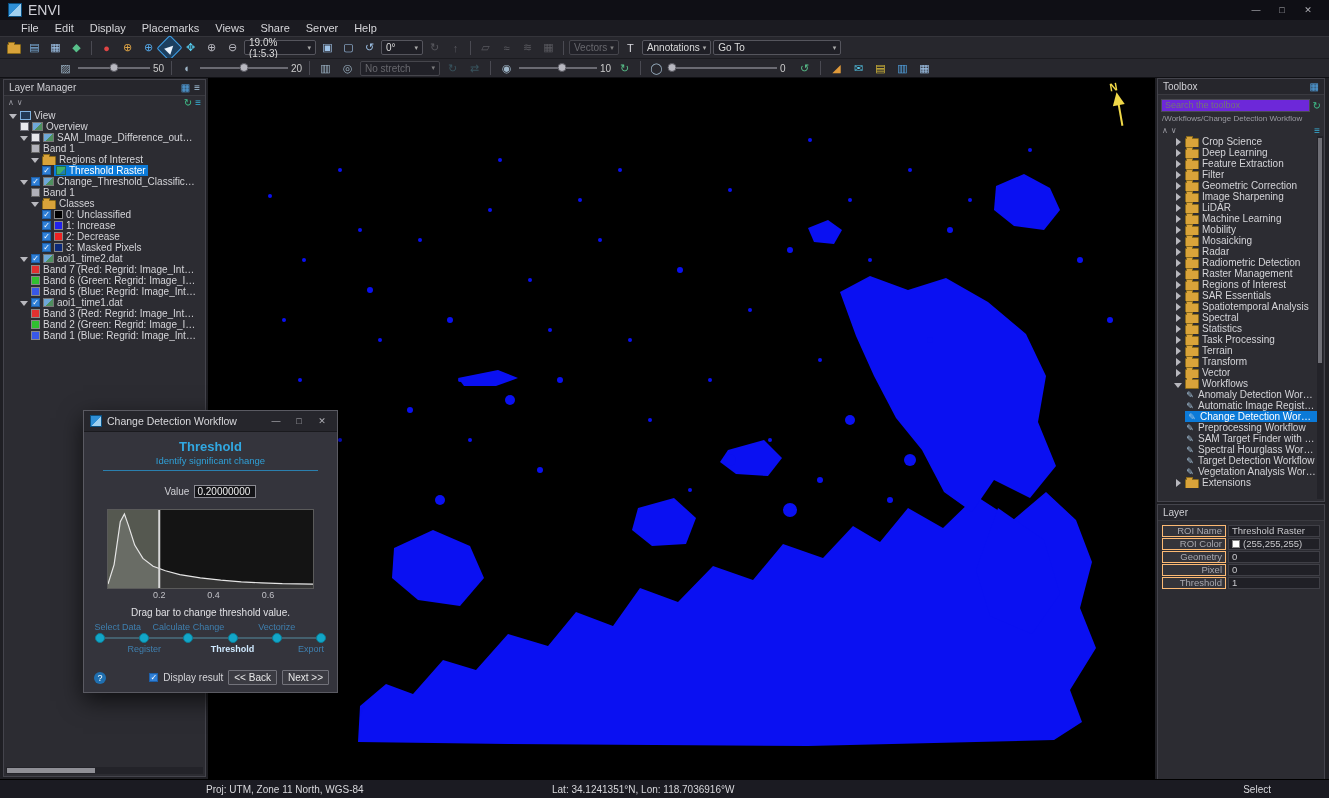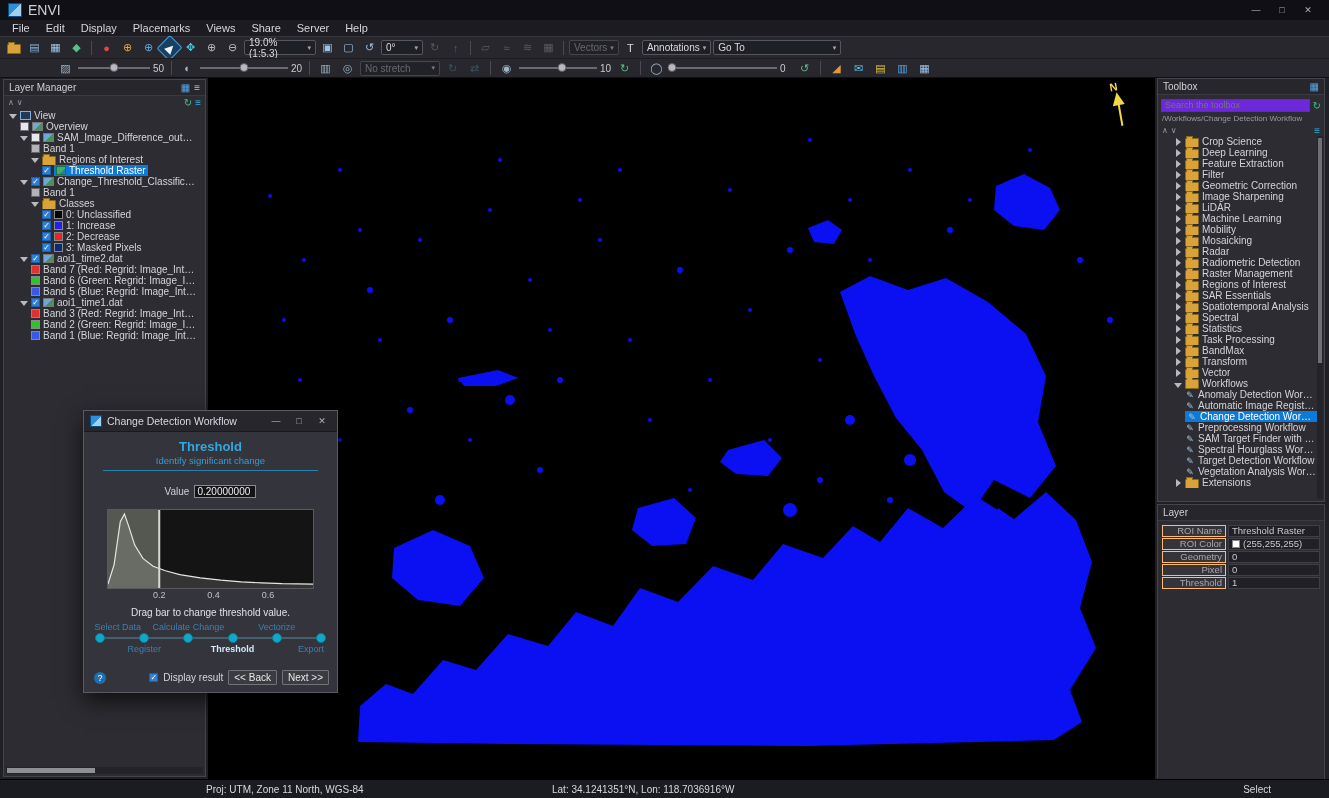--- a/index.html
+++ b/index.html
@@ -4,21 +4,21 @@
 <style>
   html,body{margin:0;padding:0}
   body{position:relative;width:1329px;height:798px;background:#1f1f24;font-family:"Liberation Sans",sans-serif;color:#ddd;overflow:hidden;font-size:11px}
   .abs{position:absolute}
   
   #titlebar{left:0;top:0;width:1329px;height:20px;background:#0f0f15;display:flex;align-items:center;gap:6px;padding:0 8px;box-sizing:border-box}
   #titlebar .logo{width:12px;height:12px;background:linear-gradient(135deg,#2f8fd6 50%,#9fd0f0 50%);border:1px solid #0a4f80}
   #titlebar .wtitle{font-size:14px;color:#cfcfd6}
   #titlebar .sp{flex:1}
   .wctl{width:26px;text-align:center;color:#aeaeb4;font-size:9px;cursor:default}
-  #menubar{left:0;top:20px;width:1329px;height:16px;background:#1b1b21;display:flex;align-items:center;padding-left:4px;box-sizing:border-box}
+  #menubar{left:0;top:20px;width:1329px;height:16px;background:#1b1b21;display:flex;align-items:center;padding-left:13px;box-sizing:border-box}
   .mitem{padding:0 8px;font-size:11px;color:#d6d6da}
   #tb1{left:0;top:36px;width:1329px;height:22px;background:#27272d;border-top:1px solid #34343a;display:flex;align-items:center;gap:2px;padding-left:4px;box-sizing:border-box}
   #tb2{left:0;top:58px;width:1329px;height:20px;background:#27272d;border-top:1px solid #1b1b20;border-bottom:1px solid #101014;display:flex;align-items:center;gap:3px;padding-left:56px;box-sizing:border-box}
   .tbi{width:17px;height:16px;display:flex;align-items:center;justify-content:center;font-size:11px;border:1px solid transparent;border-radius:2px;flex:none}
   .tbi.dis{opacity:.42}
   .tbi.sel{background:#1c3f5f;border-color:#3fa0e8}
   .fold{width:12px;height:8px;background:#d9a33a;border:1px solid #8a6a1a;border-radius:1px;position:relative;margin-top:2px}
   .fold::before{content:"";position:absolute;top:-3px;left:0;width:5px;height:2px;background:#d9a33a;border:1px solid #8a6a1a;border-bottom:none}
   .tbc{height:15px;display:flex;align-items:center;gap:3px;background:#1f1f26;border:1px solid #55555d;padding:0 4px;font-size:10px;color:#ddd;border-radius:2px;flex:none;box-sizing:border-box}
   .tbc .car{font-size:7px;color:#aaa}
@@ -611,21 +611,21 @@
         <span class="exp closed"></span>
         <span class="hl">
           <span class="fold"></span>
           <span class="lbl">Task Processing</span>
         </span>
       </div>
       <div class="trow" style="padding-left: 14px;">
         <span class="exp closed"></span>
         <span class="hl">
           <span class="fold"></span>
-          <span class="lbl">BandMax</span>
+          <span class="lbl">Terrain</span>
         </span>
       </div>
       <div class="trow" style="padding-left: 14px;">
         <span class="exp closed"></span>
         <span class="hl">
           <span class="fold"></span>
           <span class="lbl">Transform</span>
         </span>
       </div>
       <div class="trow" style="padding-left: 14px;">

